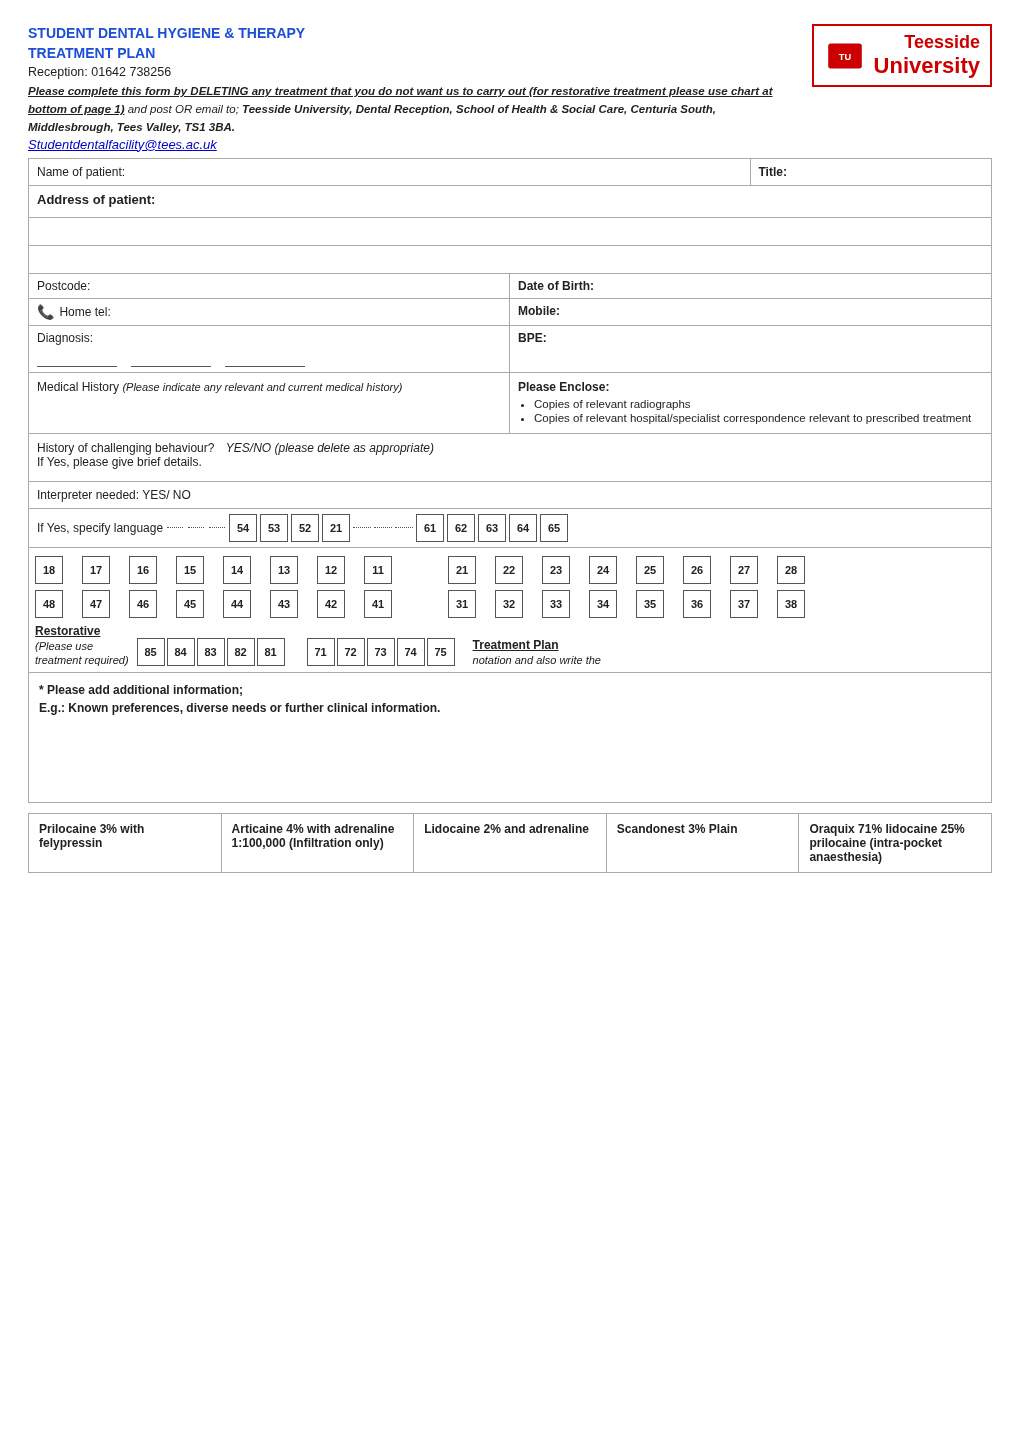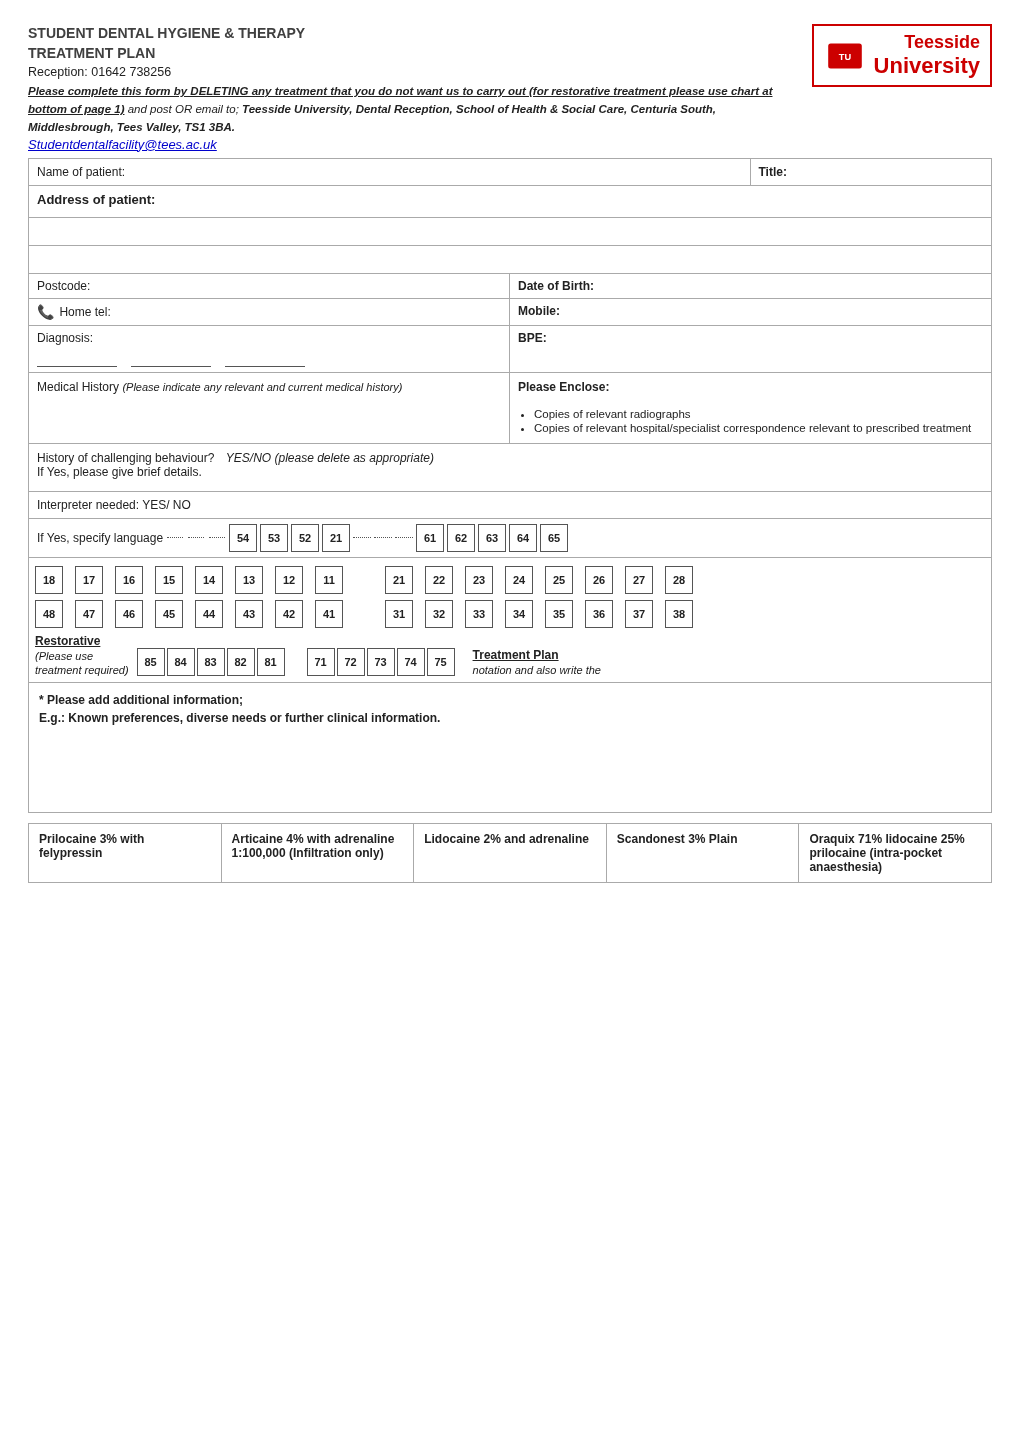--- a/index.html
+++ b/index.html
@@ -14,21 +14,21 @@
     }
     .header-section {
       display: flex;
       justify-content: space-between;
       align-items: flex-start;
       margin-bottom: 6px;
     }
     .header-left h2 {
       font-size: 14px;
       font-weight: bold;
-      color: #404040;
+      color: #1d4ed8;
       line-height: 1.4;
     }
     .header-left p {
       font-size: 12px;
       margin-top: 3px;
     }
     .header-left .reception {
       font-size: 12.5px;
       margin-top: 2px;
     }
@@ -67,21 +67,21 @@
       color: #0000cc;
       text-decoration: underline;
       font-size: 13px;
       font-style: italic;
     }
     .tooth-row {
       display: flex;
       align-items: center;
       margin-bottom: 6px;
       flex-wrap: wrap;
-      gap: 12px;
+      gap: 19px;
     }
     .tooth-box {
       width: 28px;
       height: 28px;
       border: 1px solid #555;
       display: flex;
       align-items: center;
       justify-content: center;
       font-size: 11px;
       font-weight: bold;
@@ -160,21 +160,21 @@
       padding: 7px 8px;
       border-right: 1px solid #aaa;
       font-size: 12px;
     }
     .med-right {
       padding: 7px 8px;
       font-size: 12px;
     }
     .med-right ul {
       margin-left: 16px;
-      margin-top: 14px;
+      margin-top: 4px;
     }
     .med-right ul li {
       font-size: 11.5px;
       margin-bottom: 2px;
     }
 
     .name-title-row {
       display: grid;
       grid-template-columns: 3fr 1fr;
       border: 1px solid #aaa;

